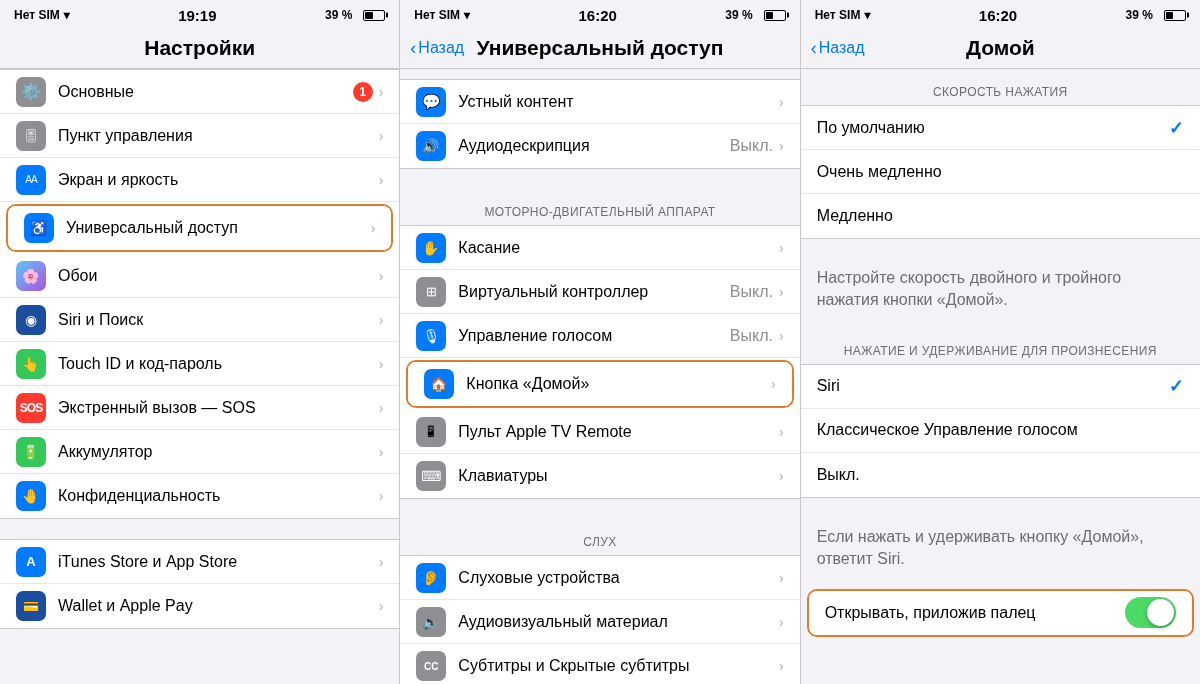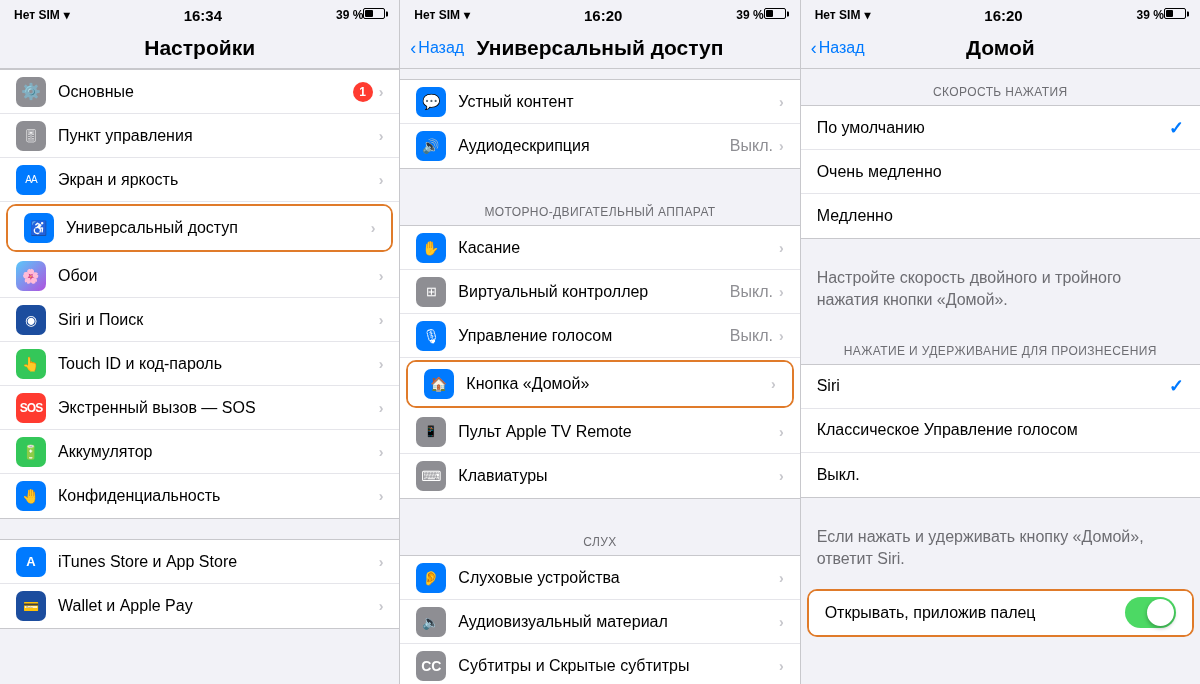--- a/index.html
+++ b/index.html
@@ -26,21 +26,21 @@
       display: flex;
       justify-content: space-between;
       align-items: center;
       padding: 6px 14px 4px;
       background: #f2f2f7;
       font-size: 12px;
       font-weight: 600;
       height: 28px;
     }
     .status-left { display: flex; align-items: center; gap: 4px; }
-    .status-right { display: flex; gap: 0; }
+    .status-right { display: flex; align-items: center; gap: 11px; }
     .battery {
       width: 22px; height: 11px; border: 1.5px solid #000; border-radius: 2px;
       position: relative; display: flex; align-items: center; padding: 1px;
     }
     .battery::after {
       content: ''; width: 2px; height: 5px; background: #000;
       position: absolute; right: -4px; top: 50%; transform: translateY(-50%);
       border-radius: 0 1px 1px 0;
     }
     .battery-fill { background: #000; height: 100%; border-radius: 1px; }
@@ -190,21 +190,21 @@
   </style>
 </head>
 <body>
 
 <div class="phone-panel">
   <div class="status-bar">
     <div class="status-left">
       <span>Нет SIM</span>
       <span>▾</span>
     </div>
-    <span style="font-weight:700;font-size:15px;">16:34</span>
+    <span style="font-weight:700;font-size:15px;">19:19</span>
     <div class="status-right">
       <span>39 %</span>
       <div class="battery">
         <div class="battery-fill" style="width:40%"></div>
       </div>
     </div>
   </div>
 
   <div class="nav-bar">
     <span class="nav-title">Настройки</span>
@@ -378,21 +378,21 @@
         <div class="row-icon icon-blue" style="font-size:14px;">👂</div>
         <span class="row-label">Слуховые устройства</span>
         <span class="row-chevron">›</span>
       </div>
       <div class="settings-row">
         <div class="row-icon icon-gray" style="font-size:14px;">🔈</div>
         <span class="row-label">Аудиовизуальный материал</span>
         <span class="row-chevron">›</span>
       </div>
       <div class="settings-row">
-        <div class="row-icon icon-gray" style="font-size:14px;font-weight:700;">CC</div>
+        <div class="row-icon icon-gray" style="font-size:10px;font-weight:700;">CC</div>
         <span class="row-label">Субтитры и Скрытые субтитры</span>
         <span class="row-chevron">›</span>
       </div>
     </div>
   </div>
 </div>
 
 <div class="phone-panel" style="border-right:none;">
   <div class="status-bar">
     <div class="status-left">

